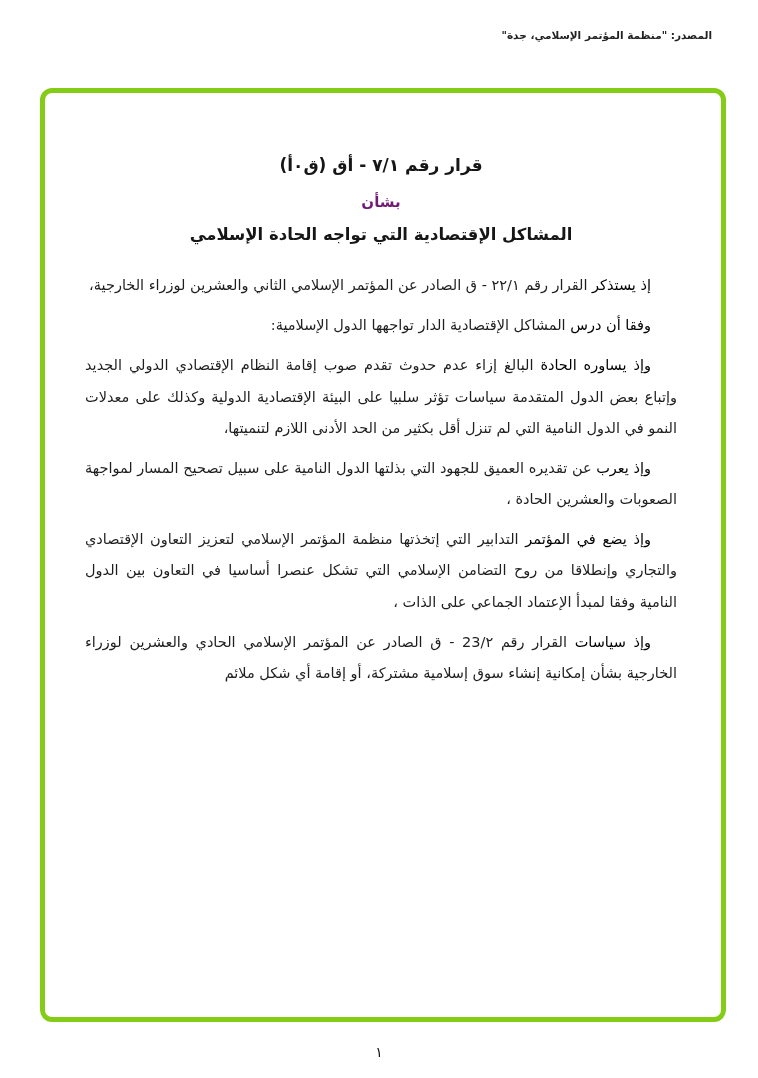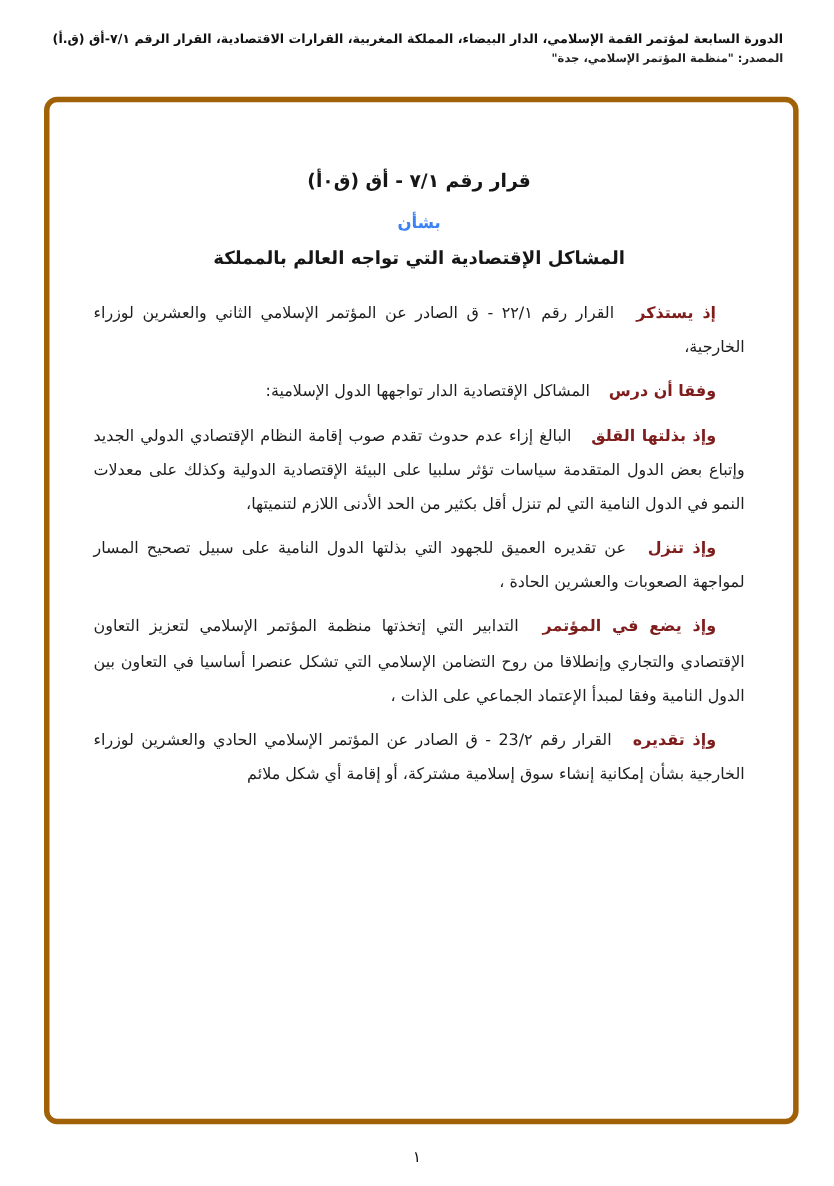--- a/index.html
+++ b/index.html
@@ -35,96 +35,94 @@
     font-weight: bold;
     margin-top: 3px;
     color: #222;
   }
   .green-frame {
     position: absolute;
     top: 88px;
     left: 40px;
     width: 686px;
     height: 934px;
-    border: 5px solid #a16207;
+    border: 5px solid #84cc16;
     border-radius: 12px;
     background: #ffffff;
     padding: 62px 44px 20px 40px;
     overflow: hidden;
   }
   .title-block {
     text-align: center;
     margin-bottom: 26px;
   }
   .title-line1 {
     font-size: 17px;
     font-weight: bold;
     letter-spacing: 1px;
     margin-bottom: 18px;
     color: #161616;
   }
   .title-line2 {
     font-size: 15px;
     font-weight: bold;
     margin-bottom: 14px;
-    color: #3b82f6;
+    color: #701a75;
   }
   .title-line3 {
     font-size: 16.5px;
     font-weight: bold;
     color: #161616;
   }
   .body-text { direction: rtl; }
   .para {
     font-size: 14.5px;
     line-height: 2.15;
     text-align: justify;
     text-indent: 26px;
     margin-bottom: 9px;
     color: #1e1e1e;
   }
   .para .lead {
-    font-weight: bold;
-    color: #7f1d1d;
-    margin-left: 12px;
+    font-weight: normal;
+    color: #000000;
   }
   .page-number {
     position: absolute;
     bottom: 18px;
     left: 0;
     right: 0;
     text-align: center;
     font-size: 14px;
     color: #111;
   }
 </style>
 </head>
 <body>
 
 <div class="page">
 
   <div class="doc-header">
-    <div class="h-line1">الدورة السابعة لمؤتمر القمة الإسلامي، الدار البيضاء، المملكة المغربية، القرارات الاقتصادية، القرار الرقم ٧/١-أق (ق.أ)</div>
     <div class="h-line2">المصدر:  "منظمة المؤتمر الإسلامي، جدة"</div>
   </div>
 
   <div class="green-frame">
 
     <div class="title-block">
       <div class="title-line1">قرار رقم ٧/١ - أق (ق٠أ)</div>
       <div class="title-line2">بشأن</div>
-      <div class="title-line3">المشاكل الإقتصادية التي تواجه العالم بالمملكة</div>
+      <div class="title-line3">المشاكل الإقتصادية التي تواجه الحادة الإسلامي</div>
     </div>
 
     <div class="body-text">
         <p class="para"><span class="lead">إذ يستذكر </span><span>القرار رقم ٢٢/١ - ق الصادر عن المؤتمر الإسلامي الثاني والعشرين لوزراء الخارجية،</span></p>
         <p class="para"><span class="lead">وفقا أن درس </span><span>المشاكل الإقتصادية الدار تواجهها الدول الإسلامية:</span></p>
-        <p class="para"><span class="lead">وإذ بذلتها القلق </span><span>البالغ إزاء عدم حدوث تقدم صوب إقامة النظام الإقتصادي الدولي الجديد وإتباع بعض الدول المتقدمة سياسات تؤثر سلبيا على البيئة الإقتصادية الدولية وكذلك على معدلات النمو في الدول النامية التي لم تنزل أقل بكثير من الحد الأدنى اللازم لتنميتها،</span></p>
-        <p class="para"><span class="lead">وإذ تنزل </span><span>عن تقديره العميق للجهود التي بذلتها الدول النامية على سبيل تصحيح المسار لمواجهة الصعوبات والعشرين الحادة ،</span></p>
+        <p class="para"><span class="lead">وإذ يساوره الحادة </span><span>البالغ إزاء عدم حدوث تقدم صوب إقامة النظام الإقتصادي الدولي الجديد وإتباع بعض الدول المتقدمة سياسات تؤثر سلبيا على البيئة الإقتصادية الدولية وكذلك على معدلات النمو في الدول النامية التي لم تنزل أقل بكثير من الحد الأدنى اللازم لتنميتها،</span></p>
+        <p class="para"><span class="lead">وإذ يعرب </span><span>عن تقديره العميق للجهود التي بذلتها الدول النامية على سبيل تصحيح المسار لمواجهة الصعوبات والعشرين الحادة ،</span></p>
         <p class="para"><span class="lead">وإذ يضع في المؤتمر </span><span>التدابير التي إتخذتها منظمة المؤتمر الإسلامي لتعزيز التعاون الإقتصادي والتجاري وإنطلاقا من روح التضامن الإسلامي التي تشكل عنصرا أساسيا في التعاون بين الدول النامية وفقا لمبدأ الإعتماد الجماعي على الذات ،</span></p>
-        <p class="para"><span class="lead">وإذ تقديره </span><span>القرار رقم 23/٢ - ق الصادر عن المؤتمر الإسلامي الحادي والعشرين لوزراء الخارجية بشأن إمكانية إنشاء سوق إسلامية مشتركة، أو إقامة أي شكل ملائم</span></p>
+        <p class="para"><span class="lead">وإذ سياسات </span><span>القرار رقم 23/٢ - ق الصادر عن المؤتمر الإسلامي الحادي والعشرين لوزراء الخارجية بشأن إمكانية إنشاء سوق إسلامية مشتركة، أو إقامة أي شكل ملائم</span></p>
       </div>
 
   </div>
 
   <div class="page-number">١</div>
 
 </div>
 
 </body></html>

